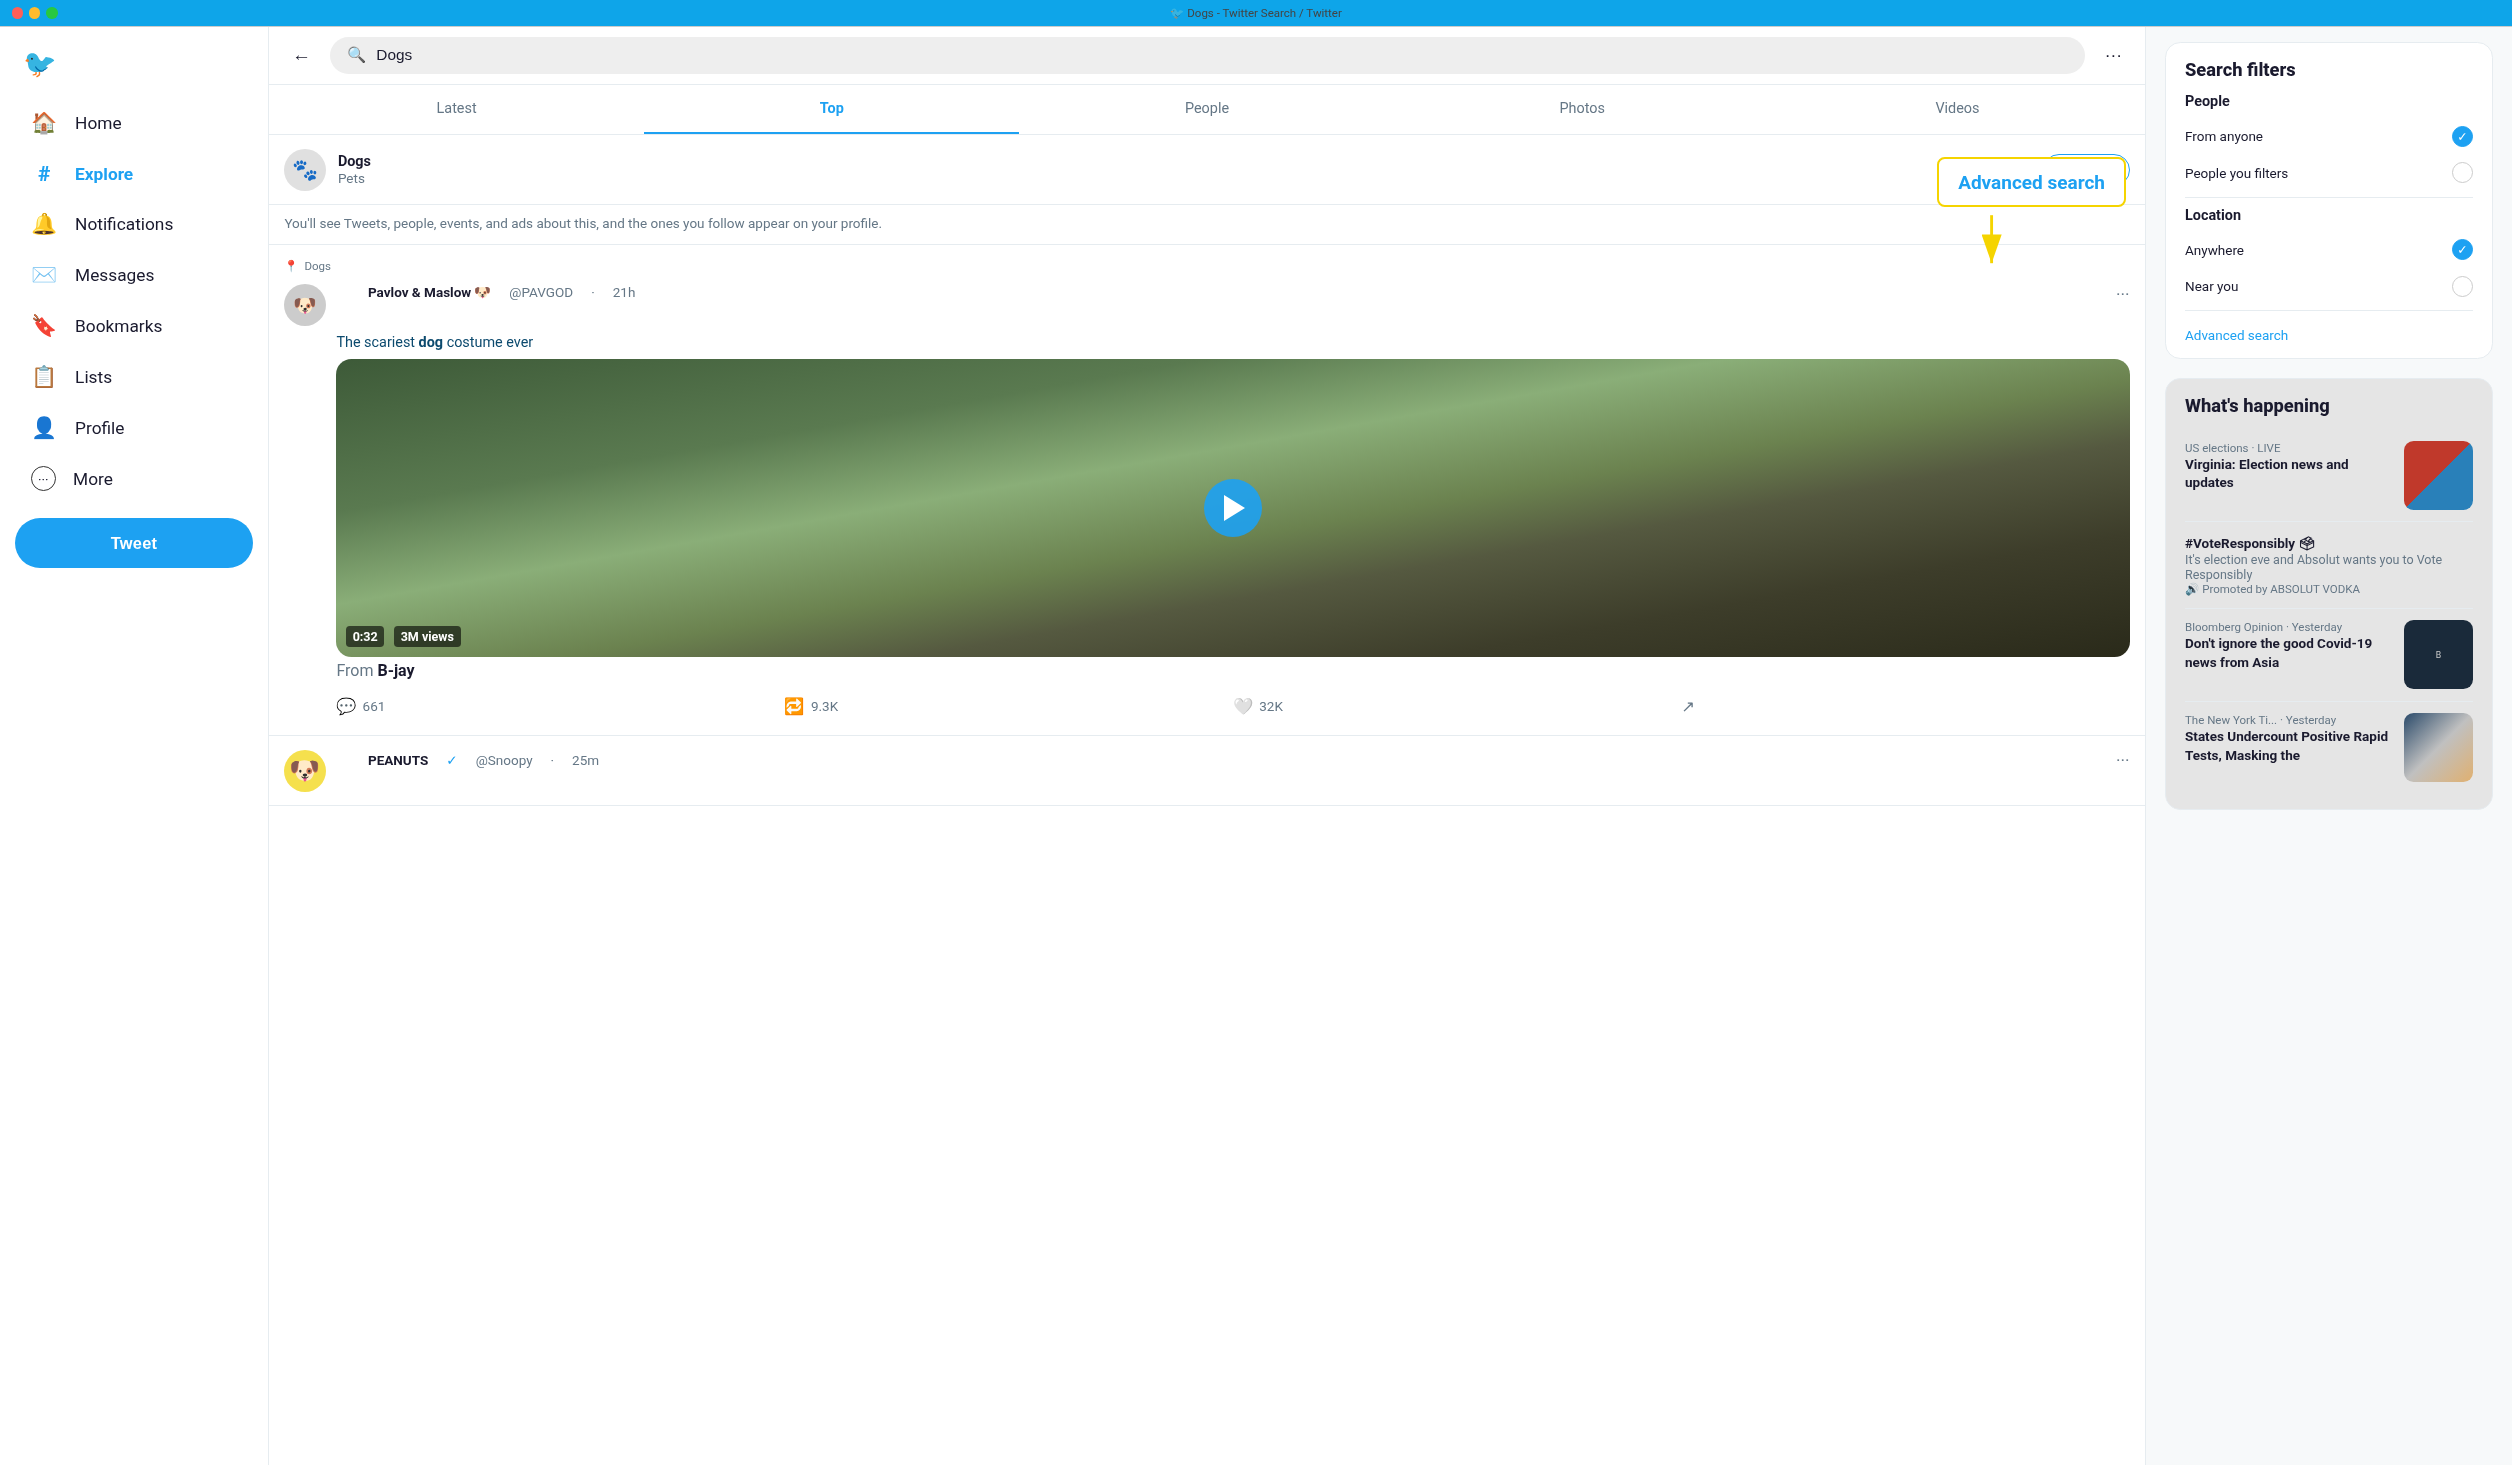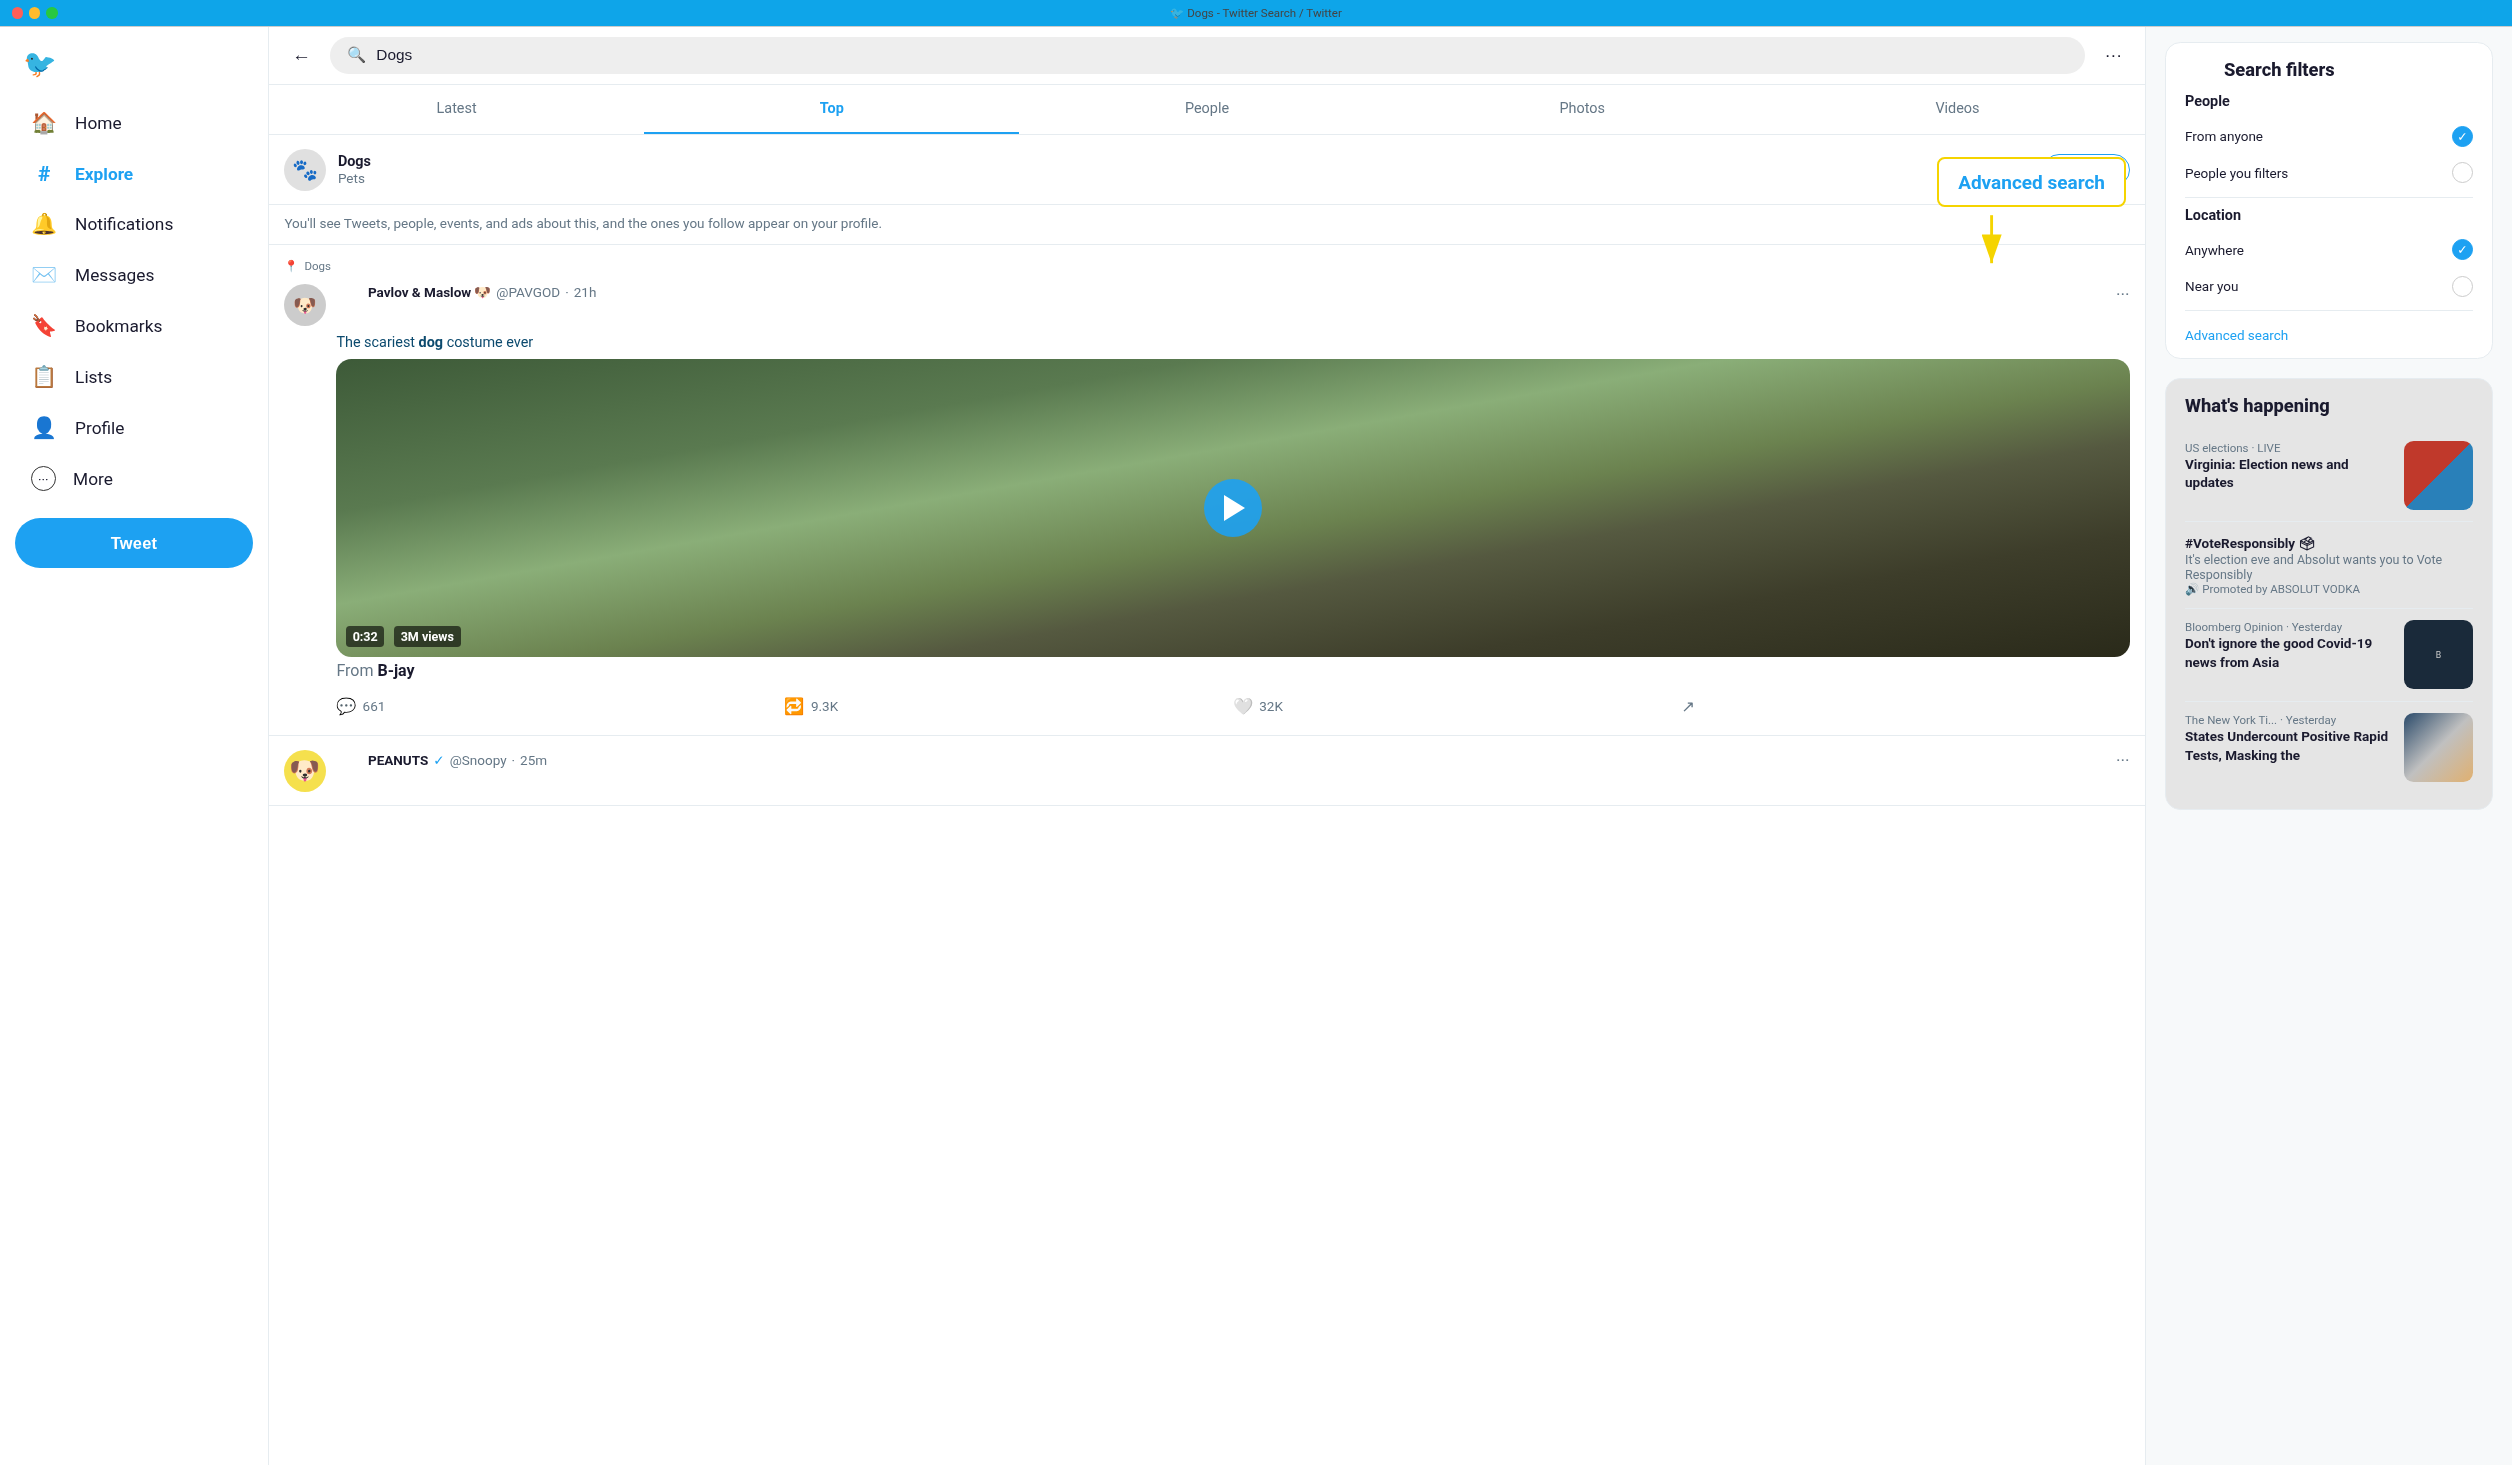--- a/index.html
+++ b/index.html
@@ -262,21 +262,21 @@
       border-radius: 50%;
       background: #ccc;
       flex-shrink: 0;
       overflow: hidden;
       display: flex;
       align-items: center;
       justify-content: center;
       font-size: 19px;
     }
     .tweet-meta { flex: 1; }
-    .tweet-names { display: flex; align-items: center; gap: 5px; flex-wrap: wrap; padding-left: 32px; }
+    .tweet-names { display: flex; align-items: center; gap: 18px; flex-wrap: wrap; padding-left: 32px; }
     .tweet-display-name { font-weight: 700; font-size: 13.5px; color: #1a1a2e; }
     .tweet-handle { color: #657786; font-size: 13.5px; }
     .tweet-time { color: #657786; font-size: 13.5px; }
     .tweet-more { margin-left: auto; color: #657786; cursor: pointer; font-size: 17.3px; }
     .tweet-body { font-size: 14.4px; color: #0c4a6e; padding-left: 52px; }
 
     
     .video-wrap {
       margin-left: 52px;
       border-radius: 15.4px;
@@ -380,21 +380,20 @@
       border-radius: 15.4px;
       padding: 15.4px 19px;
       margin-bottom: 19px;
       border: 1px solid #e6ecf0;
     }
     .filters-title {
       font-size: 18.3px;
       font-weight: 800;
       color: #1a1a2e;
       margin-bottom: 13.5px;
-      margin-left: 39px;
     }
     .filter-section-title {
       font-size: 14.4px;
       font-weight: 700;
       color: #1a1a2e;
       margin: 9.6px 0 7.7px;
     }
     .filter-option {
       display: flex;
       align-items: center;

